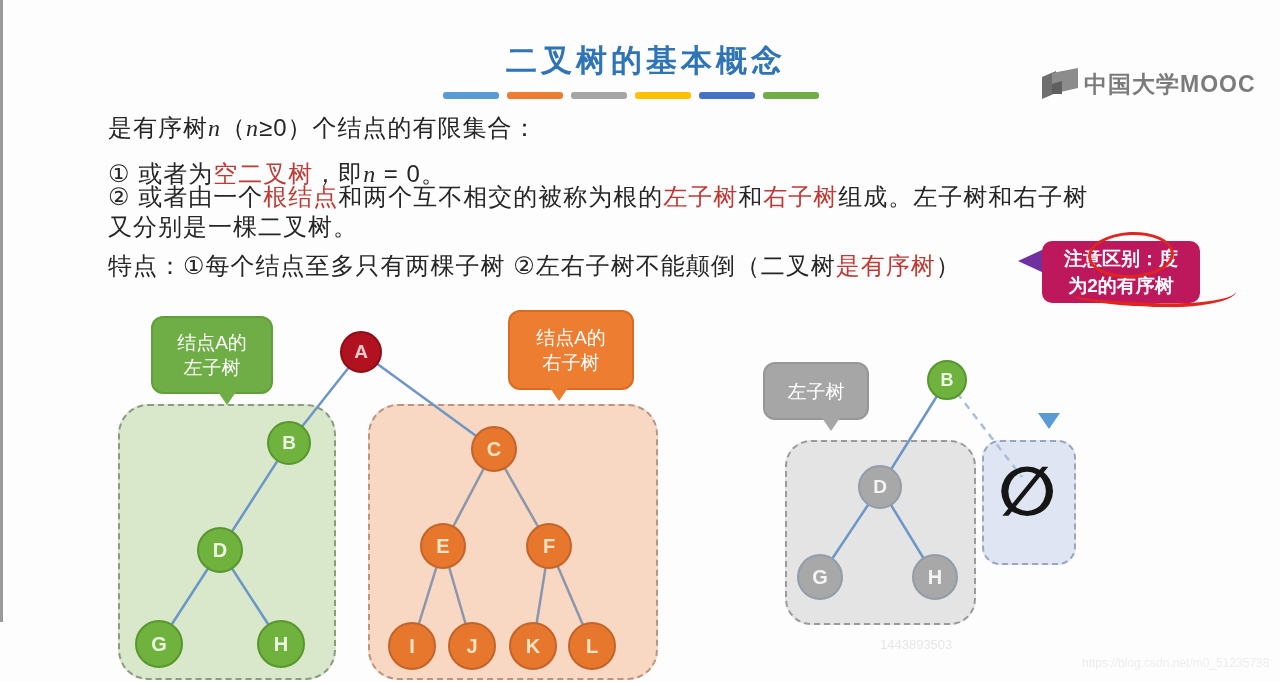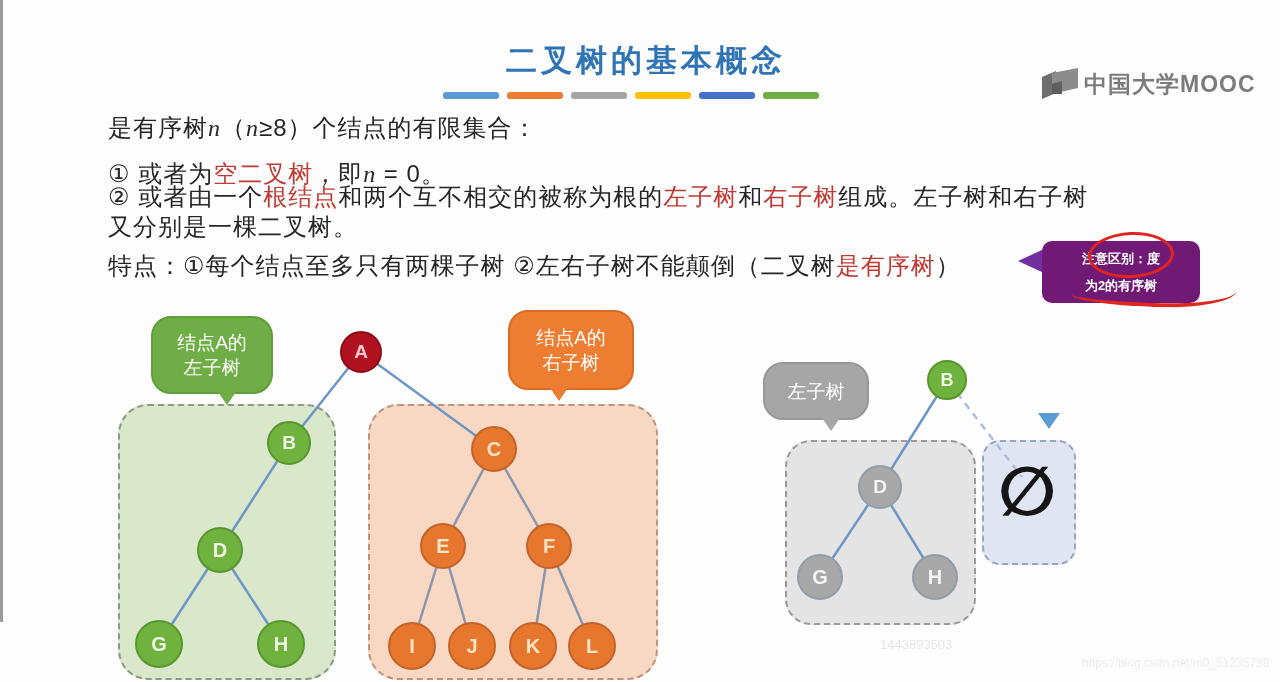--- a/index.html
+++ b/index.html
@@ -15,22 +15,22 @@
   .bar1{background:#5b9bd5}.bar2{background:#ed7d31}.bar3{background:#a5a5a5}
   .bar4{background:#ffc000}.bar5{background:#4472c4}.bar6{background:#70ad47}
   
   .logo{position:absolute;left:1042px;top:26px;display:flex;align-items:center;gap:6px;margin-top:42px;}
   .logo-text{font-size:23px;font-weight:600;color:#7b7b7b;letter-spacing:1px;}
   
   .tline{position:absolute;left:108px;font-size:24px;letter-spacing:1px;color:#262626;white-space:nowrap;}
   .red{color:#bf3a35;}
   .it{font-style:italic;font-family:"Liberation Serif",serif;}
   
-  .callout{position:absolute;left:1042px;top:241px;width:158px;height:62px;background:#701a75;
-           border-radius:10px;color:#fff;font-size:13px;font-weight:bold;line-height:27px;
+  .callout{position:absolute;left:1042px;top:241px;width:158px;height:62px;background:#be185d;
+           border-radius:10px;color:#fff;font-size:19px;font-weight:bold;line-height:27px;
            display:flex;flex-direction:column;align-items:center;justify-content:center;z-index:4;}
   .callout-tail{position:absolute;left:1018px;top:249px;width:0;height:0;z-index:4;
            border-top:12px solid transparent;border-bottom:12px solid transparent;border-right:26px solid #7030a0;}
   .pen-ellipse{position:absolute;left:1088px;top:232px;width:80px;height:40px;border:3px solid #e0251f;
            border-radius:50%;transform:rotate(-3deg);z-index:5;}
   .pen-underline{position:absolute;left:1072px;top:286px;width:164px;height:17px;
            border-bottom:4px solid #e0251f;border-radius:0 0 50% 50% / 0 0 90% 45%;transform:rotate(2deg);z-index:5;}
   
   .region{position:absolute;border:2px dashed #8f8f8f;border-radius:30px;z-index:0;}
   .region-green{left:118px;top:404px;width:214px;height:272px;background:#d9e8ca;border-color:#8a9a84;}
@@ -42,21 +42,21 @@
   
   .edges{position:absolute;left:0;top:0;z-index:1;pointer-events:none;}
   
   .node{position:absolute;border-radius:50%;display:flex;align-items:center;justify-content:center;
         font-weight:bold;z-index:2;box-sizing:border-box;}
   .n-green{background:#6fb23d;border:2px solid #58962e;color:#eef7e3;}
   .n-orange{background:#e8772e;border:2px solid #c3642a;color:#fbe4c6;}
   .n-red{background:#b1121f;border:2px solid #8c0d17;color:#f6c9cd;}
   .n-gray{background:#a8a8a8;border:2px solid #919dab;color:#f4f4f4;}
   
-  .bubble{position:absolute;border-radius:20px;color:#fff;font-size:19px;line-height:25px;
+  .bubble{position:absolute;border-radius:12px;color:#fff;font-size:19px;line-height:25px;
           display:flex;flex-direction:column;align-items:center;justify-content:center;z-index:3;text-align:center;}
   .b-green{background:#6fae46;border:2px solid #61a038;}
   .b-orange{background:#ed7d31;border:2px solid #d96b22;}
   .b-gray{background:#a6a6a6;border:2px solid #979797;}
   .b-blue{background:#5b9bd5;border:2px solid #4a8ac4;}
   .tail-down{position:absolute;width:0;height:0;z-index:3;
           border-left:11px solid transparent;border-right:11px solid transparent;}
   
   .wm{position:absolute;color:#e7e7e7;z-index:6;}
 </style>
@@ -78,21 +78,21 @@
 
   <div class="logo">
     <svg width="36" height="32" viewBox="0 0 36 32">
       <polygon points="0,9 14,3 14,25 0,31" fill="#6e6e6e"></polygon>
       <polygon points="10,5 36,0 36,20 10,26" fill="#8c8c8c"></polygon>
       <polygon points="10,16 20,13 20,26 10,26" fill="#5f5f5f"></polygon>
     </svg>
     <span class="logo-text">中国大学MOOC</span>
   </div>
 
-  <div class="tline" style="top:112px"><span>是有序树</span><span class="it">n</span><span>（</span><span class="it">n</span><span>≥8）个结点的有限集合：</span></div>
+  <div class="tline" style="top:112px"><span>是有序树</span><span class="it">n</span><span>（</span><span class="it">n</span><span>≥0）个结点的有限集合：</span></div>
   <div class="tline" style="top:158px"><span>① 或者为</span><span class="red">空二叉树</span><span>，即</span><span class="it">n</span><span> = 0。</span></div>
   <div class="tline" style="top:211px">又分别是一棵二叉树。</div>
   <div class="tline" style="top:181px"><span>② 或者由一个</span><span class="red">根结点</span><span>和两个互不相交的被称为根的</span><span class="red">左子树</span><span>和</span><span class="red">右子树</span><span>组成。左子树和右子树</span></div>
   <div class="tline" style="top:250px"><span>特点：①每个结点至多只有两棵子树 ②左右子树不能颠倒（二叉树</span><span class="red">是有序树</span><span>）</span></div>
 
   <div class="callout-tail"></div>
   <div class="callout">
     <span>注意区别：度</span>
     <span>为2的有序树</span>
   </div>

